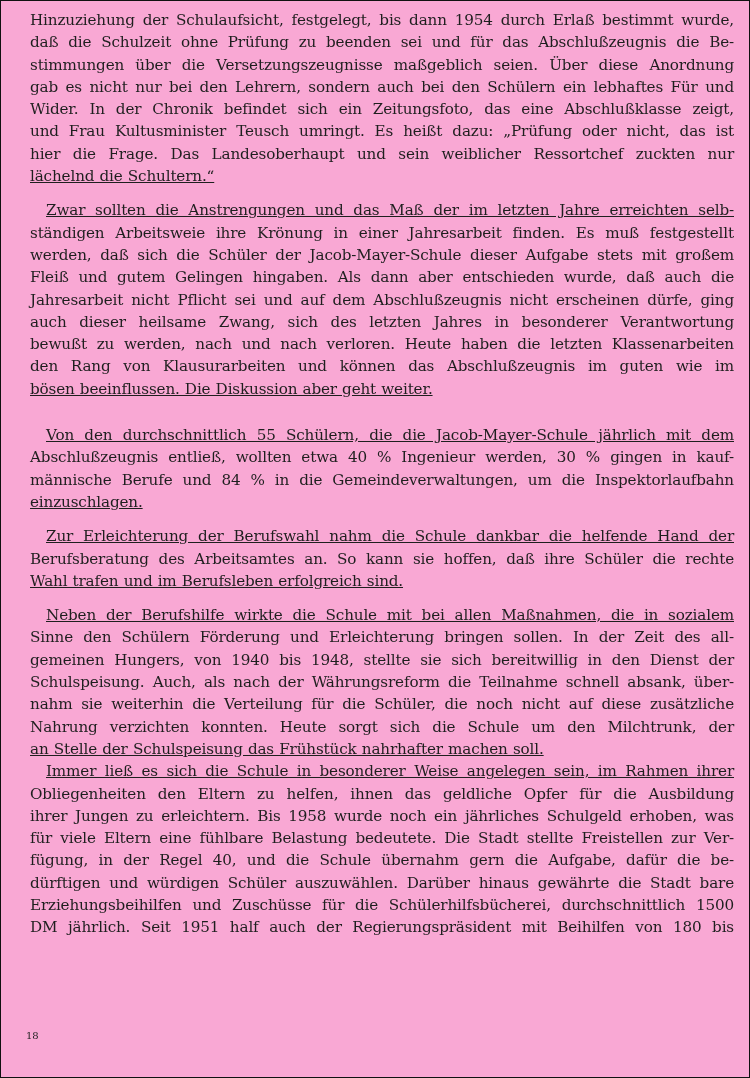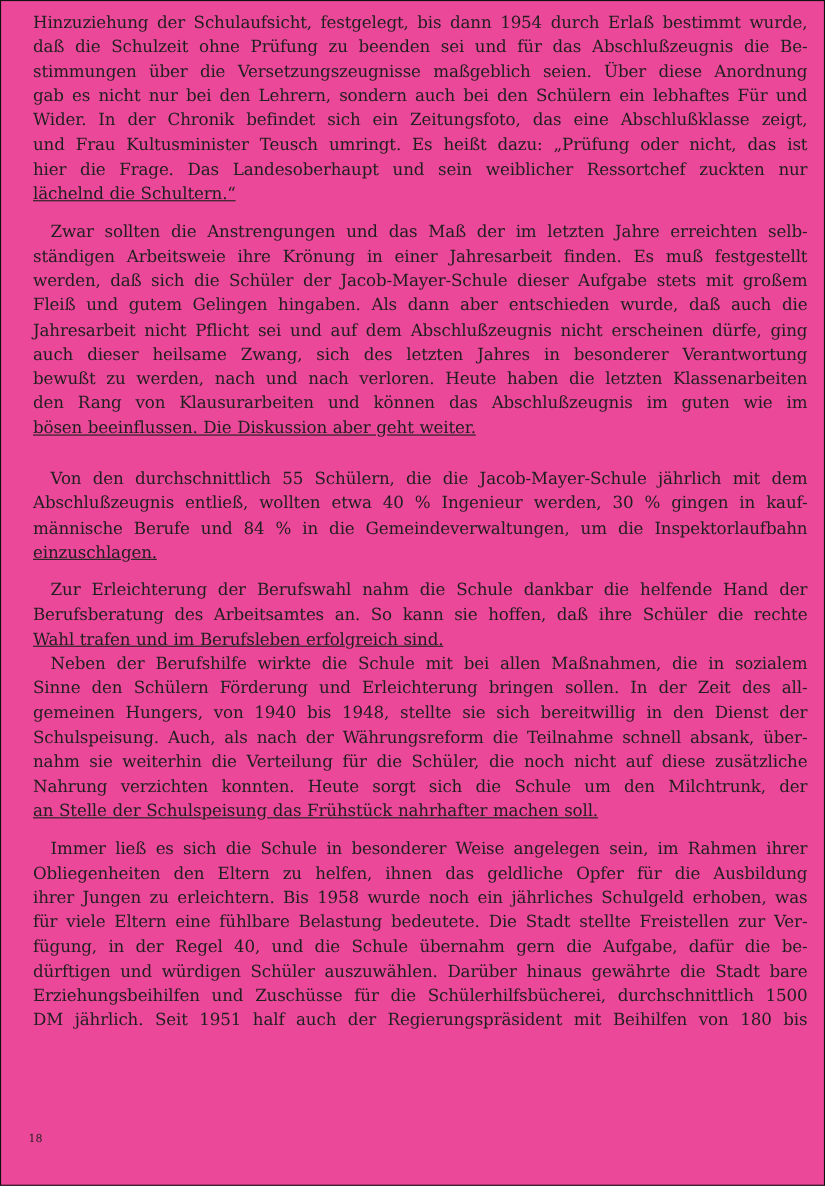--- a/index.html
+++ b/index.html
@@ -13,21 +13,21 @@
       position: relative;
       overflow: hidden;
     }
     .page {
       position: absolute;
       left: 0;
       top: 0;
       width: 748px;
       height: 1076px;
       border: 1px solid #111111;
-      background: #ec4899;
+      background: #f9a8d4;
       box-sizing: content-box;
     }
     .text-block {
       position: absolute;
       left: 29px;
       top: 8px;
       width: 704px;
       font-family: "DejaVu Serif", serif;
       font-size: 15.2px;
       line-height: 22.3px;
@@ -42,20 +42,21 @@
       text-align-last: justify;
       white-space: nowrap;
       overflow: visible;
     }
     .line.last {
       text-align-last: left;
       text-decoration: underline;
     }
     .line.indent {
       padding-left: 16px;
+      text-decoration: underline;
     }
     .page-number {
       position: absolute;
       left: 25px;
       top: 1029px;
       font-family: "DejaVu Serif", serif;
       font-size: 10px;
       color: #1f1f1f;
     }
   </style>
@@ -89,30 +90,30 @@
         <span class="line indent">Von den durchschnittlich 55 Schülern, die die Jacob-Mayer-Schule jährlich mit dem</span>
         <span class="line">Abschlußzeugnis entließ, wollten etwa 40 % Ingenieur werden, 30 % gingen in kauf-</span>
         <span class="line">männische Berufe und 84 % in die Gemeindeverwaltungen, um die Inspektorlaufbahn</span>
         <span class="line last">einzuschlagen.</span>
       </div>
       <div style="margin-top: 12px;">
         <span class="line indent">Zur Erleichterung der Berufswahl nahm die Schule dankbar die helfende Hand der</span>
         <span class="line">Berufsberatung des Arbeitsamtes an. So kann sie hoffen, daß ihre Schüler die rechte</span>
         <span class="line last">Wahl trafen und im Berufsleben erfolgreich sind.</span>
       </div>
-      <div style="">
+      <div style="margin-top: 12px;">
         <span class="line indent">Neben der Berufshilfe wirkte die Schule mit bei allen Maßnahmen, die in sozialem</span>
         <span class="line">Sinne den Schülern Förderung und Erleichterung bringen sollen. In der Zeit des all-</span>
         <span class="line">gemeinen Hungers, von 1940 bis 1948, stellte sie sich bereitwillig in den Dienst der</span>
         <span class="line">Schulspeisung. Auch, als nach der Währungsreform die Teilnahme schnell absank, über-</span>
         <span class="line">nahm sie weiterhin die Verteilung für die Schüler, die noch nicht auf diese zusätzliche</span>
         <span class="line">Nahrung verzichten konnten. Heute sorgt sich die Schule um den Milchtrunk, der</span>
         <span class="line last">an Stelle der Schulspeisung das Frühstück nahrhafter machen soll.</span>
       </div>
-      <div style="margin-top: 12px;">
+      <div style="margin-top: 0;">
         <span class="line indent">Immer ließ es sich die Schule in besonderer Weise angelegen sein, im Rahmen ihrer</span>
         <span class="line">Obliegenheiten den Eltern zu helfen, ihnen das geldliche Opfer für die Ausbildung</span>
         <span class="line">ihrer Jungen zu erleichtern. Bis 1958 wurde noch ein jährliches Schulgeld erhoben, was</span>
         <span class="line">für viele Eltern eine fühlbare Belastung bedeutete. Die Stadt stellte Freistellen zur Ver-</span>
         <span class="line">fügung, in der Regel 40, und die Schule übernahm gern die Aufgabe, dafür die be-</span>
         <span class="line">dürftigen und würdigen Schüler auszuwählen. Darüber hinaus gewährte die Stadt bare</span>
         <span class="line">Erziehungsbeihilfen und Zuschüsse für die Schülerhilfsbücherei, durchschnittlich 1500</span>
         <span class="line">DM jährlich. Seit 1951 half auch der Regierungspräsident mit Beihilfen von 180 bis</span>
       </div>
     </div>

